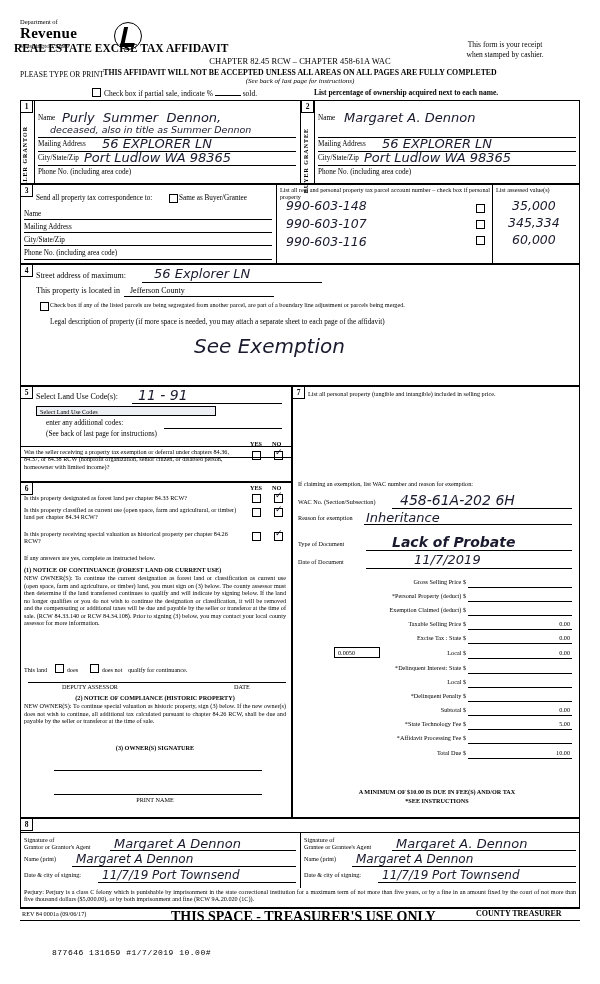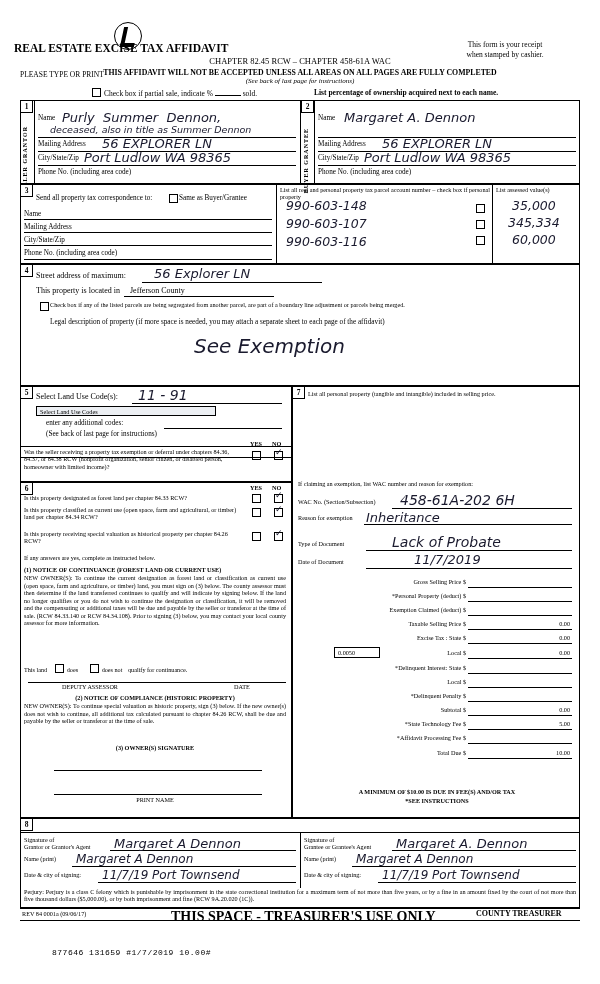--- a/index.html
+++ b/index.html
@@ -37,20 +37,25 @@
   .bold{font-weight:bold;}
   .just{text-align:justify;}
   .barcode{position:absolute;left:52px;top:948px;font-size:8px;font-family:"Liberation Mono",monospace;letter-spacing:.5px;}
 </style>
 </head>
 <body>
 
 <div class="page">
  <div class="sheet">
 
+  <div class="dept">
+    <div class="line1">Department of</div>
+    <div class="line2">Revenue</div>
+    <div class="line3">Washington State</div>
+  </div>
   <div class="logo"></div>
 
   <div class="title">REAL ESTATE EXCISE TAX AFFIDAVIT</div>
   <div class="sub1">CHAPTER 82.45 RCW – CHAPTER 458-61A WAC</div>
   <div class="recpt">
     <div>This form is your receipt</div>
     <div>when stamped by cashier.</div>
   </div>
   <div class="pleasetype">PLEASE TYPE OR PRINT</div>
   <div class="sub2">THIS AFFIDAVIT WILL NOT BE ACCEPTED UNLESS ALL AREAS ON ALL PAGES ARE FULLY COMPLETED</div>
@@ -228,21 +233,21 @@
   <div class="tiny" style="position:absolute;left:284px;top:480px;">WAC No. (Section/Subsection)</div>
   <div class="hline" style="left:378px;top:490px;width:180px;"></div>
   <div class="hand" style="position:absolute;left:386px;top:474px;font-size:14px;">458-61A-202 6H</div>
 
   <div class="tiny" style="position:absolute;left:284px;top:496px;">Reason for exemption</div>
   <div class="hline" style="left:350px;top:506px;width:208px;"></div>
   <div class="hand" style="position:absolute;left:352px;top:492px;font-size:13px;">Inheritance</div>
 
   <div class="tiny" style="position:absolute;left:284px;top:522px;">Type of Document</div>
   <div class="hline" style="left:352px;top:532px;width:206px;"></div>
-  <div class="hand" style="position:absolute;left:378px;top:516px;font-size:14px;">Lack of Probate</div>
+  <div class="hand" style="position:absolute;left:378px;top:516px;font-size:14px;font-weight:bold;">Lack of Probate</div>
 
   <div class="tiny" style="position:absolute;left:284px;top:540px;">Date of Document</div>
   <div class="hline" style="left:352px;top:550px;width:206px;"></div>
   <div class="hand" style="position:absolute;left:400px;top:534px;font-size:13px;">11/7/2019</div>
 
   <div style="position:absolute;left:284px;top:558px;width:278px;">
     <div style="position:relative;height:14px;">
       <span class="tiny" style="position:absolute;right:110px;top:2px;">Gross Selling Price $</span>
       <span style="position:absolute;left:170px;top:11px;width:104px;border-top:1px solid #000;"></span>
       <span class="tiny" style="position:absolute;left:170px;top:2px;width:104px;text-align:right;"></span>

